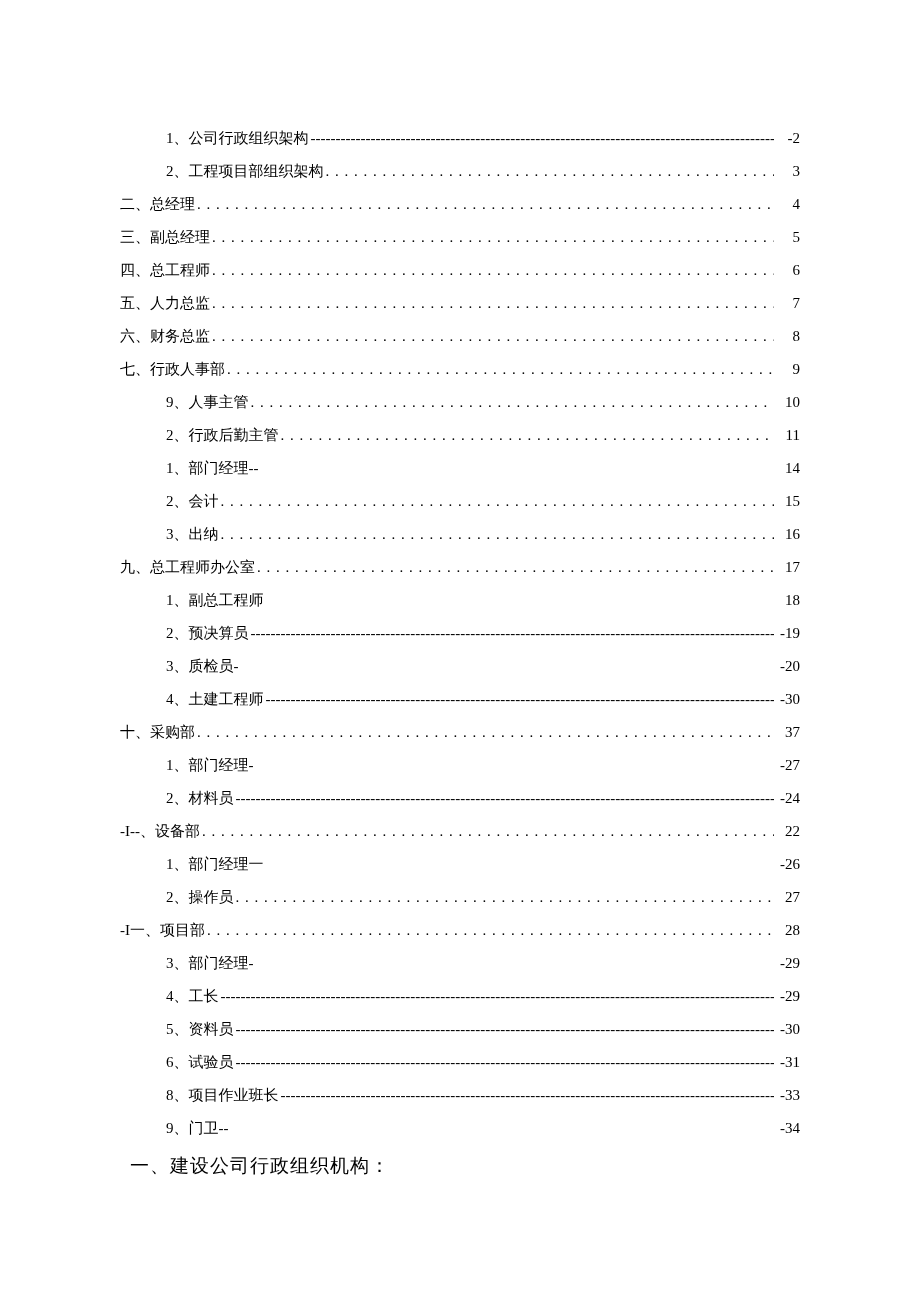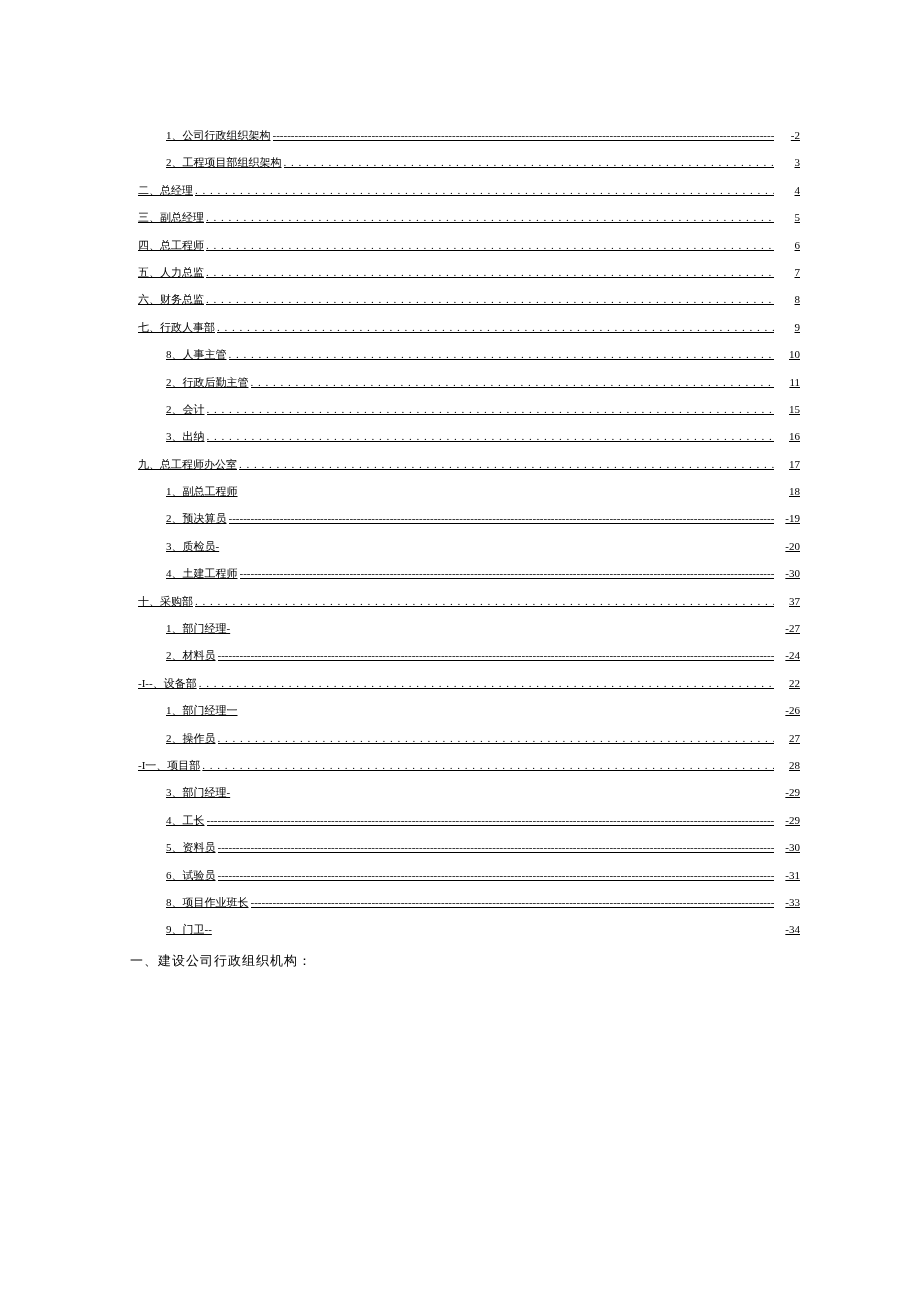--- a/index.html
+++ b/index.html
@@ -15,27 +15,26 @@
       position: relative;
       color: #000000;
     }
     .content {
       padding: 128px 120px 0 120px;
     }
     .toc-entry {
       display: flex;
       align-items: flex-end;
       margin-bottom: 12px;
-      font-size: 11px;
+      font-size: 15px;
       line-height: 1.4;
       white-space: nowrap;
-      text-decoration: underline;
     }
     .toc-entry.level-1 {
-      margin-left: 18px;
+      margin-left: 0;
     }
     .toc-entry.level-2 {
       margin-left: 46px;
     }
     .toc-label {
       flex-shrink: 0;
     }
     .toc-leader {
       flex: 1 1 auto;
       overflow: hidden;
@@ -52,21 +51,21 @@
     }
     .toc-leader.blank::before {
       content: " ";
     }
     .toc-page {
       flex-shrink: 0;
       min-width: 24px;
       text-align: right;
     }
     .section-heading {
-      font-size: 13px;
+      font-size: 19px;
       margin-top: 14px;
       margin-left: 10px;
       letter-spacing: 1px;
     }
   </style>
 </head>
 <body>
 
 <div class="content">
   <div id="toc-container">
@@ -104,28 +103,33 @@
         <span class="toc-label">六、财务总监</span>
         <span class="toc-leader dots"></span>
         <span class="toc-page">8</span>
       </div>
       <div class="toc-entry level-1">
         <span class="toc-label">七、行政人事部</span>
         <span class="toc-leader dots"></span>
         <span class="toc-page">9</span>
       </div>
       <div class="toc-entry level-2">
-        <span class="toc-label">8、人事主管</span>
+        <span class="toc-label">9、人事主管</span>
         <span class="toc-leader dots"></span>
         <span class="toc-page">10</span>
       </div>
       <div class="toc-entry level-2">
         <span class="toc-label">2、行政后勤主管</span>
         <span class="toc-leader dots"></span>
         <span class="toc-page">11</span>
+      </div>
+      <div class="toc-entry level-2">
+        <span class="toc-label">1、部门经理--</span>
+        <span class="toc-leader blank"></span>
+        <span class="toc-page">14</span>
       </div>
       <div class="toc-entry level-2">
         <span class="toc-label">2、会计</span>
         <span class="toc-leader dots"></span>
         <span class="toc-page">15</span>
       </div>
       <div class="toc-entry level-2">
         <span class="toc-label">3、出纳</span>
         <span class="toc-leader dots"></span>
         <span class="toc-page">16</span>

